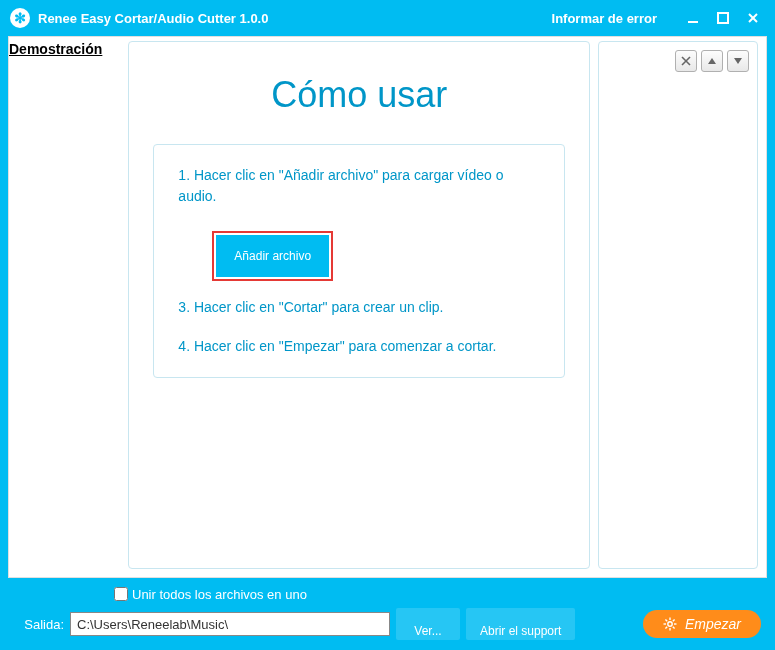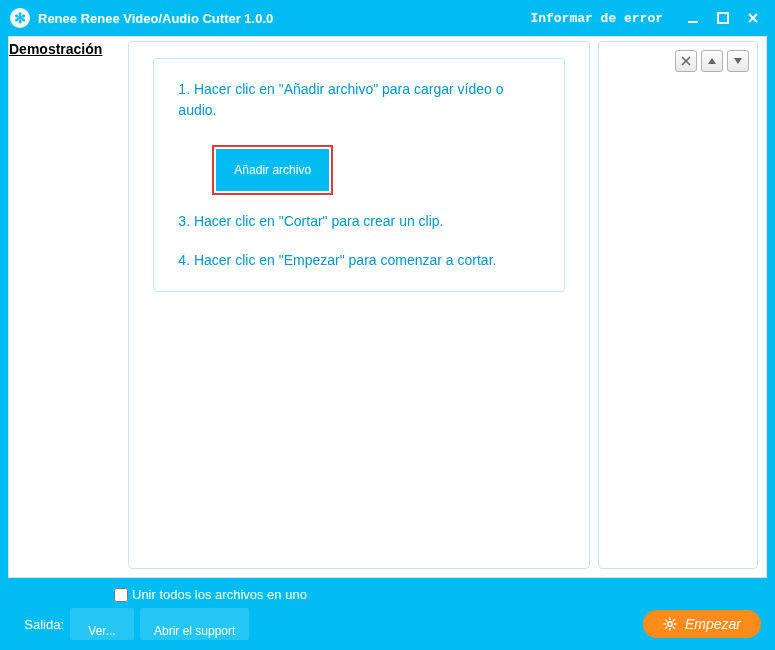--- a/index.html
+++ b/index.html
@@ -31,21 +31,21 @@
       border-radius: 50%;
       margin-right: 8px;
       display: flex;
       align-items: center;
       justify-content: center;
       color: #00bcf2;
       font-size: 14px;
       font-weight: bold;
     }
     .titlebar .title { flex: 1; }
-    .titlebar .report { margin-right: 12px; cursor: pointer; font-family: Liberation Mono, monospace; }
+    .titlebar .report { margin-right: 18px; cursor: pointer; }
     .winbtn {
       width: 24px;
       height: 24px;
       margin-left: 6px;
       display: flex;
       align-items: center;
       justify-content: center;
       cursor: pointer;
       color: white;
     }
@@ -168,21 +168,20 @@
       background: #00bcf2;
       color: white;
       padding: 8px 14px 10px;
       display: flex;
       flex-direction: column;
       justify-content: flex-end;
       gap: 6px;
     }
     .merge-row {
       display: flex;
-      align-items: center;
       margin-left: 100px;
     }
     .merge-row input[type=checkbox] {
       width: 14px;
       height: 14px;
       margin-right: 4px;
       accent-color: white;
     }
     .output-row {
       display: flex;
@@ -230,21 +229,21 @@
     .start-btn .gear {
       width: 14px;
       height: 14px;
     }
   </style>
 </head>
 <body>
 
 <div class="titlebar">
   <div class="logo">✻</div>
-  <div class="title">Renee Renee Video/Audio Cutter 1.0.0</div>
+  <div class="title">Renee Easy Cortar/Audio Cutter 1.0.0</div>
   <div class="report">Informar de error</div>
   <div class="winbtn">
     <svg viewBox="0 0 14 14">
         <line x1="2" y1="11" x2="12" y2="11" stroke="white" stroke-width="2"></line>
       </svg>
   </div>
   <div class="winbtn">
     <svg viewBox="0 0 14 14">
         <rect x="2" y="2" width="10" height="10" fill="none" stroke="white" stroke-width="2"></rect>
       </svg>
@@ -257,20 +256,21 @@
   </div>
 </div>
 
 <div class="main">
   <div class="topbar">
     <a class="demo-link">Demostración</a>
   </div>
   <div class="panels">
 
     <div class="left-panel">
+      <h1 class="howto-title">Cómo usar</h1>
 
       <div class="instructions">
         <p>1. Hacer clic en "Añadir archivo" para cargar vídeo o audio.</p>
         <div class="add-btn-wrap">
           <button class="add-btn">Añadir archivo</button>
         </div>
         <p>3. Hacer clic en "Cortar" para crear un clip.</p>
         <p style="margin-bottom:0">4. Hacer clic en "Empezar" para comenzar a cortar.</p>
       </div>
 
@@ -300,20 +300,21 @@
   </div>
 </div>
 
 <div class="bottombar">
   <div class="merge-row">
     <input type="checkbox" style="">
     <span>Unir todos los archivos en uno</span>
   </div>
   <div class="output-row">
     <span class="label">Salida:</span>
+    <input type="text" value="C:\Users\Reneelab\Music\" style="">
     <button class="bbtn ver">Ver...</button>
     <button class="bbtn open">Abrir el support</button>
     <button class="start-btn">
       <span class="gear">
         <svg viewBox="0 0 14 14">
             <circle cx="7" cy="7" r="2.2" fill="none" stroke="white" stroke-width="1.4"></circle>
             <g stroke="white" stroke-width="1.4">
               <line x1="7" y1="0.5" x2="7" y2="3"></line>
               <line x1="7" y1="11" x2="7" y2="13.5"></line>
               <line x1="0.5" y1="7" x2="3" y2="7"></line>

